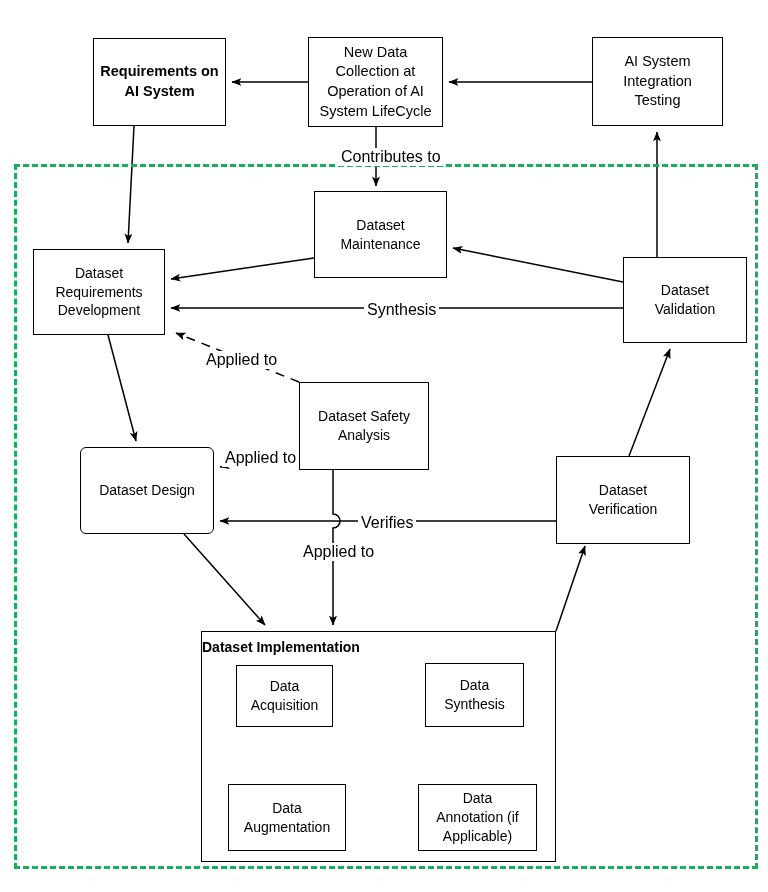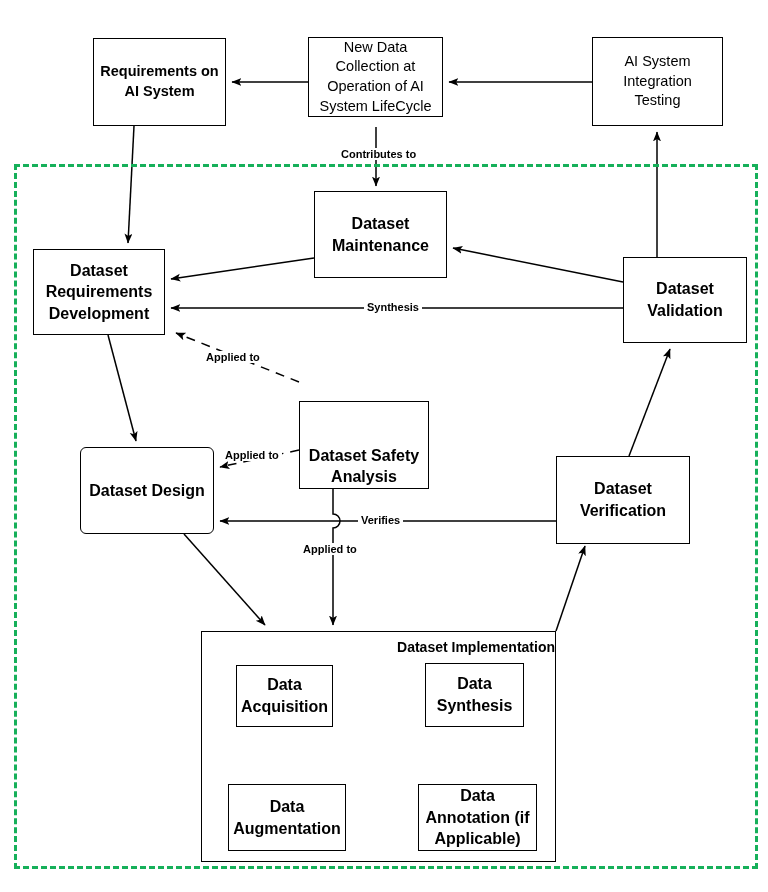--- a/index.html
+++ b/index.html
@@ -15,53 +15,53 @@
     display:flex;
     align-items:center;
     justify-content:center;
     text-align:center;
     line-height:1.35;
     color:#000;
     z-index:3;
   }
   .node .lbl{display:block;padding:0 4px;}
   .plain{font-weight:400;font-size:14.5px;}
-  .bold{font-weight:700;font-size:16px;}
+  .bold{font-weight:400;font-size:14px;}
 
   
   .group{
     position:absolute;
     box-sizing:border-box;
     border:1.6px solid #000;
     background:#ffffff;
     z-index:2;
   }
   .group-title{
     position:absolute;
     left:0;right:0;top:7px;
-    text-align:right;
+    text-align:left;
     font-weight:700;
     font-size:14px;
     color:#000;
   }
 
   
   .boundary{
     position:absolute;
     box-sizing:border-box;
     border:3px dashed #16b05a;
     background:transparent;
     z-index:1;
     pointer-events:none;
   }
 
   .edge-label{
     position:absolute;
-    font-size:11px;
-    font-weight:700;
+    font-size:16px;
+    font-weight:400;
     color:#000;
     background:#ffffff;
     padding:0 3px;
     white-space:nowrap;
     z-index:4;
     line-height:1.1;
   }
 </style>
 </head>
 <body>
@@ -115,41 +115,41 @@
       <path stroke-dasharray="9,7" d="M299,450 L220,467"></path>
 
       <path d="M333,467 L333,514 A7,7 0 0 1 333,528 L333,625"></path>
     </g>
   </svg>
 
   <div class="node plain" style="left:93px;top:38px;width:133px;height:88px;font-weight:bold;">
     <span class="lbl">Requirements on<br>AI System</span>
   </div>
 
-  <div class="node plain" style="left:308px;top:37px;width:135px;height:80px;">
+  <div class="node plain" style="left:308px;top:37px;width:135px;height:90px;">
     <span class="lbl">New Data<br>Collection at<br>Operation of AI<br>System LifeCycle</span>
   </div>
 
   <div class="node plain" style="left:592px;top:37px;width:131px;height:89px;">
     <span class="lbl">AI System<br>Integration<br>Testing</span>
   </div>
 
   <div class="node bold" style="left:314px;top:191px;width:133px;height:87px;">
     <span class="lbl">Dataset<br>Maintenance</span>
   </div>
 
   <div class="node bold" style="left:33px;top:249px;width:132px;height:86px;">
     <span class="lbl">Dataset<br>Requirements<br>Development</span>
   </div>
 
   <div class="node bold" style="left:623px;top:257px;width:124px;height:86px;">
     <span class="lbl">Dataset<br>Validation</span>
   </div>
 
-  <div class="node bold" style="left:299px;top:401px;width:130px;height:88px;align-items:flex-end;">
+  <div class="node bold" style="left:299px;top:382px;width:130px;height:88px;">
     <span class="lbl">Dataset Safety<br>Analysis</span>
   </div>
 
   <div class="node bold" style="left:80px;top:447px;width:134px;height:87px;border-radius:6px;">
     <span class="lbl">Dataset Design</span>
   </div>
 
   <div class="node bold" style="left:556px;top:456px;width:134px;height:88px;">
     <span class="lbl">Dataset<br>Verification</span>
   </div>

